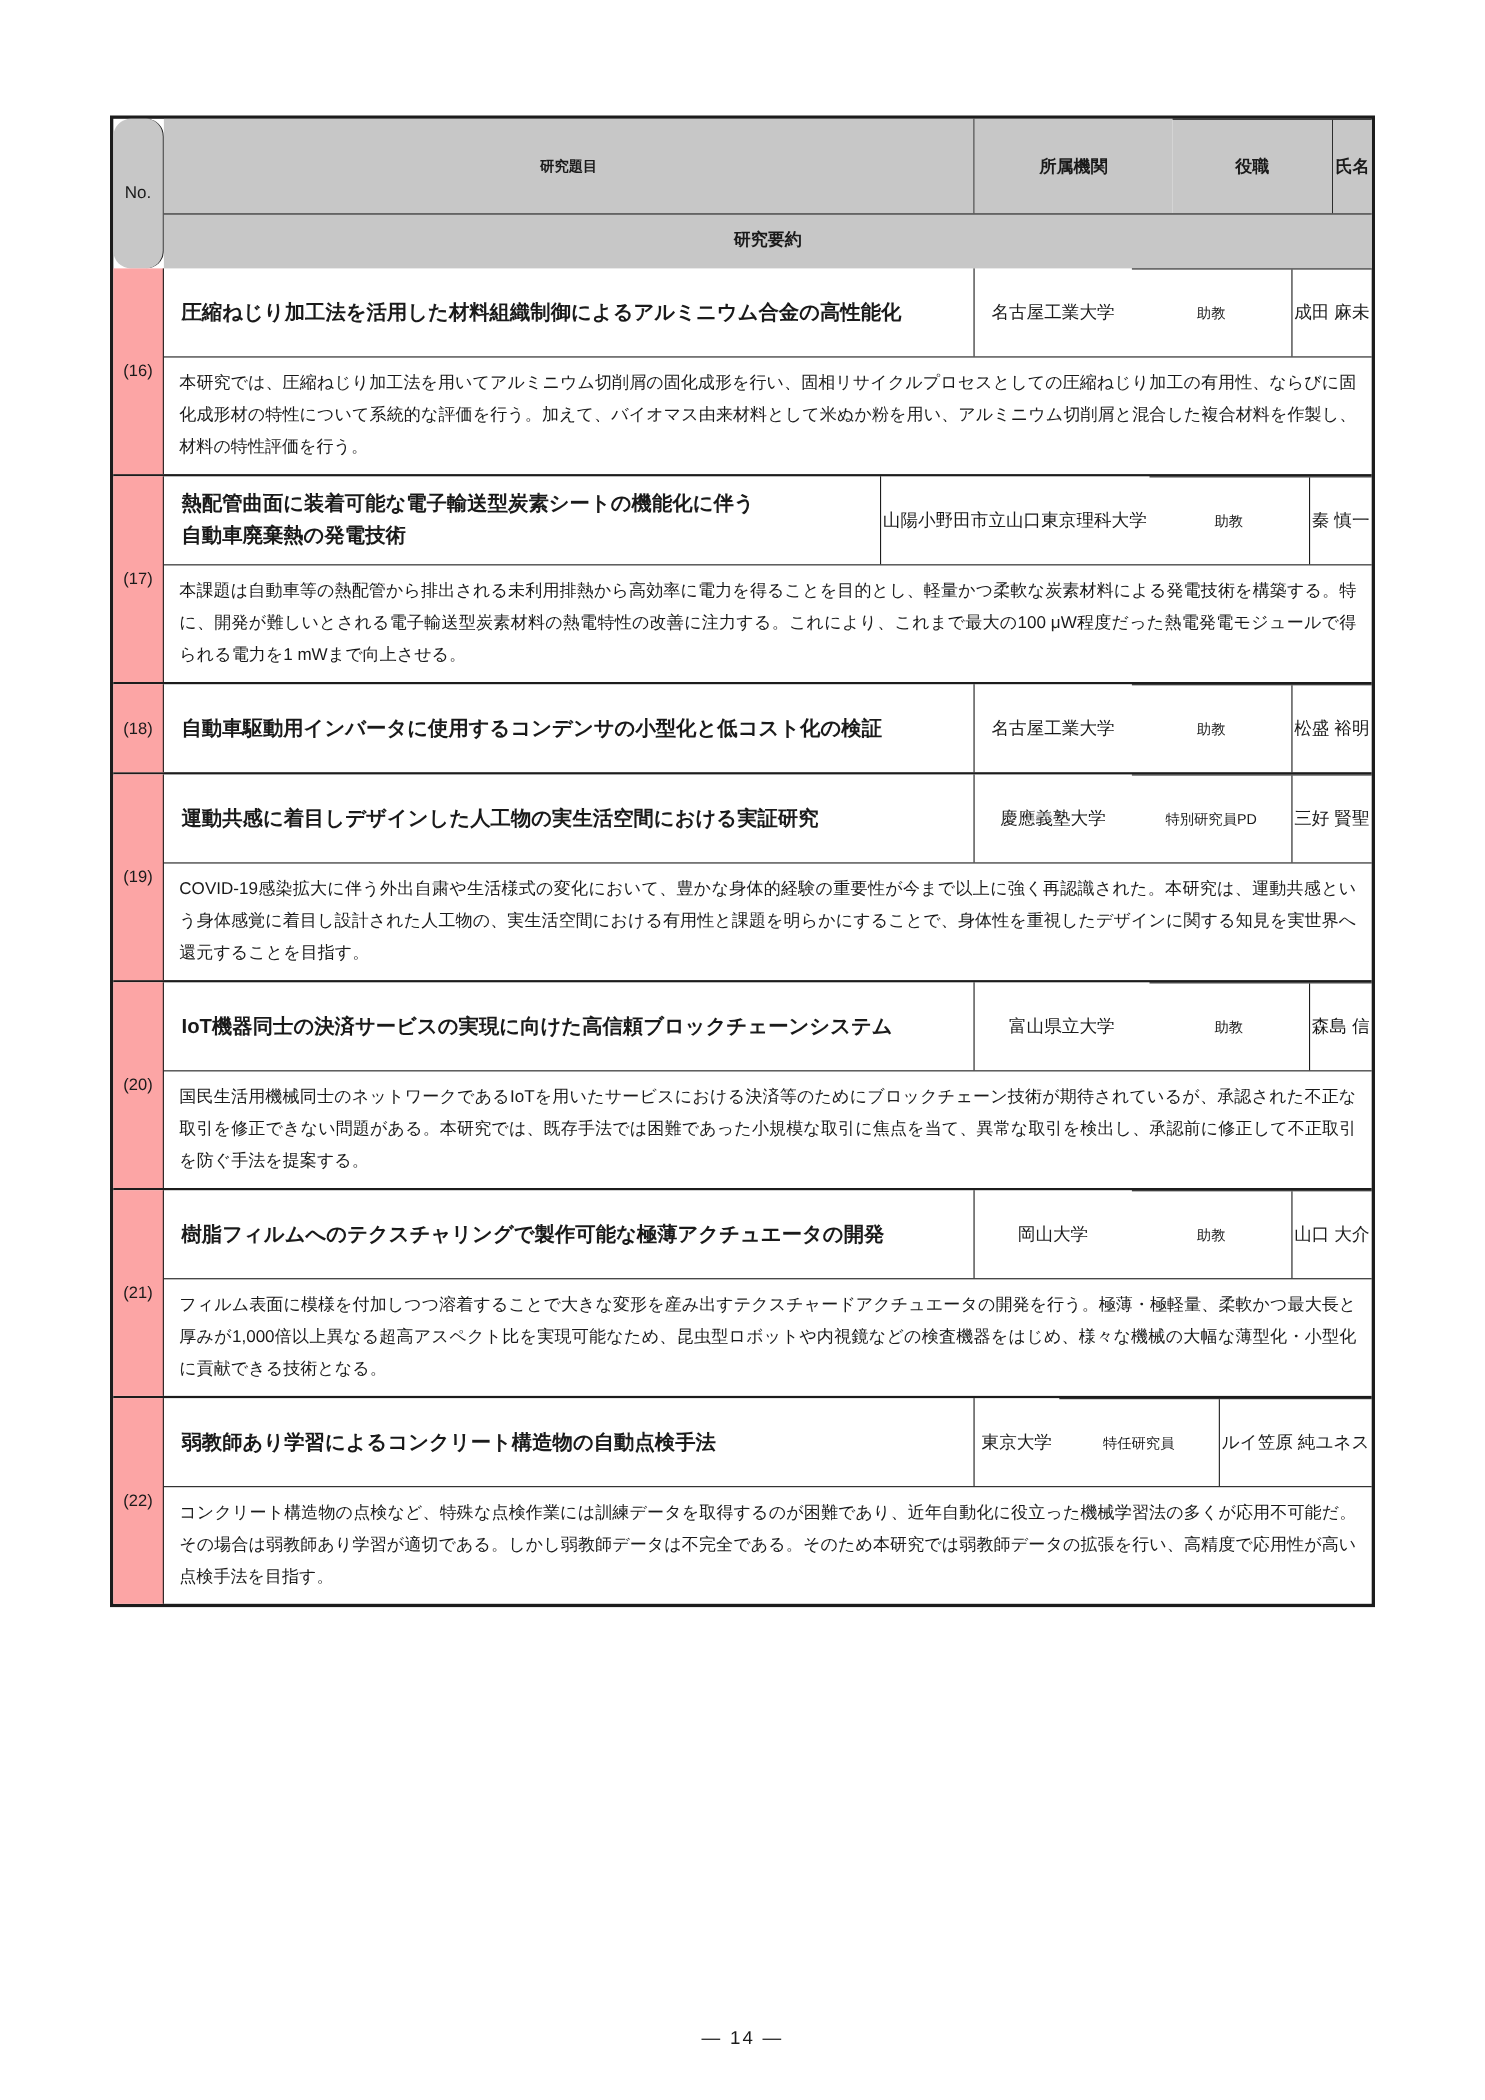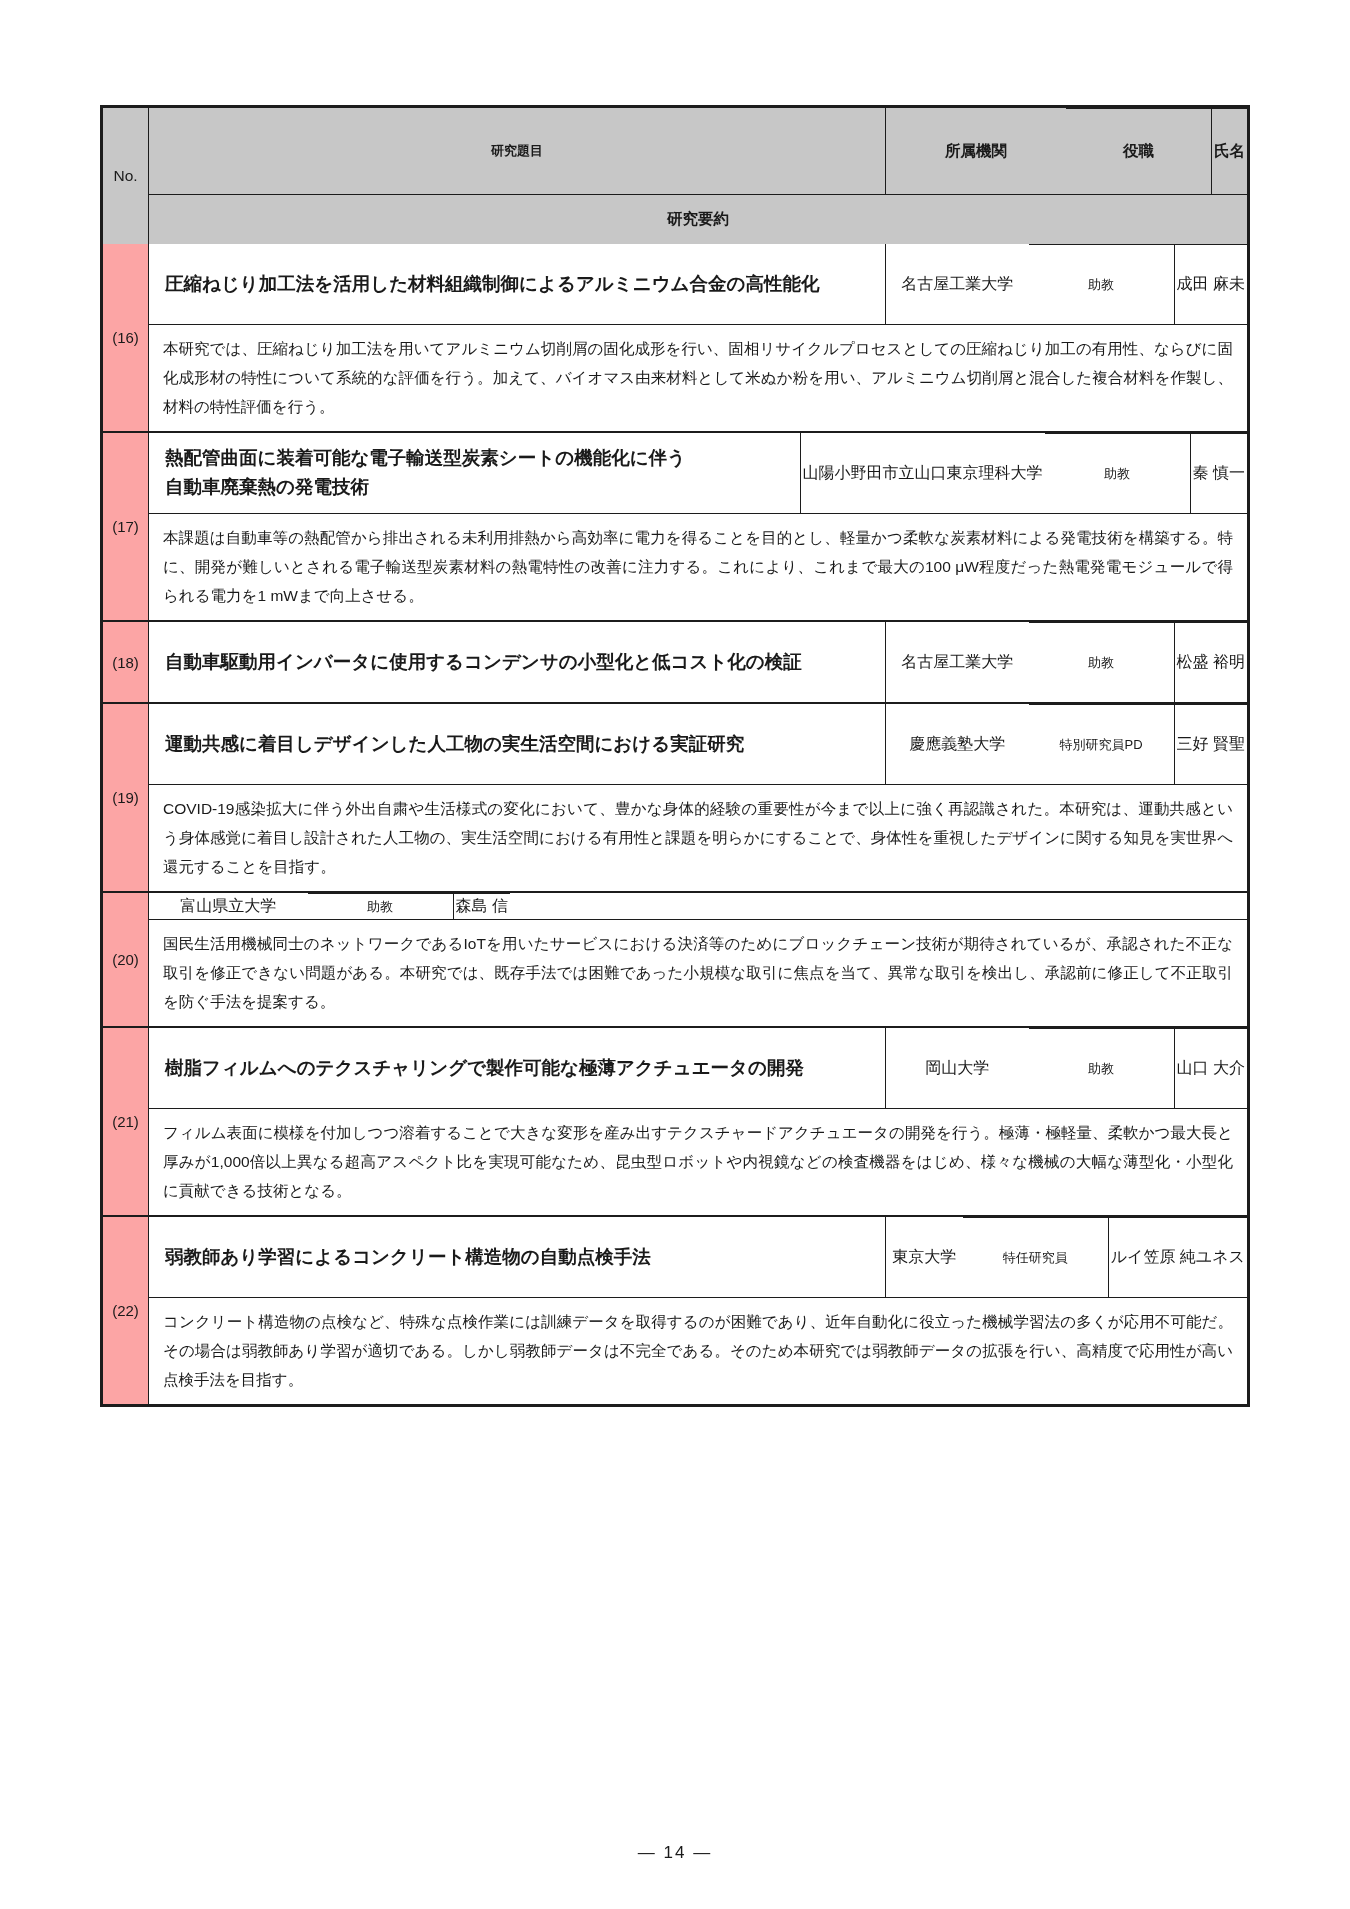--- a/index.html
+++ b/index.html
@@ -106,21 +106,21 @@
   }
   .header-group .summary-cell {
     min-height: 50px;
     display: flex;
     align-items: center;
     justify-content: center;
     font-size: 15.5px;
     padding: 0;
     line-height: 1.2;
   }
-  .header-group .no-cell { font-weight: normal; font-size: 15.5px; }
+  .header-group .no-cell { font-weight: normal; font-size: 15.5px; border-radius: 16px; }
 
   
   .data-row .no-cell { background: #fca5a5; }
 
   .page-footer {
     position: absolute;
     top: 1843px;
     left: 0;
     width: 100%;
     text-align: center;
@@ -216,20 +216,21 @@
         </div>
       </div>
       <div class="summary-cell">COVID-19感染拡大に伴う外出自粛や生活様式の変化において、豊かな身体的経験の重要性が今まで以上に強く再認識された。本研究は、運動共感という身体感覚に着目し設計された人工物の、実生活空間における有用性と課題を明らかにすることで、身体性を重視したデザインに関する知見を実世界へ還元することを目指す。</div>
     </div>
   </div>
 
   <div class="row-group data-row">
     <div class="no-cell">(20)</div>
     <div class="row-right">
       <div class="row-top">
+        <div class="title-cell">IoT機器同士の決済サービスの実現に向けた高信頼ブロックチェーンシステム</div>
         <div class="inst-cell">
           <div class="inst-name">富山県立大学</div>
           <div class="inst-bottom">
             <div class="pos-cell">助教</div>
             <div class="name-cell">森島 信</div>
           </div>
         </div>
       </div>
       <div class="summary-cell">国民生活用機械同士のネットワークであるIoTを用いたサービスにおける決済等のためにブロックチェーン技術が期待されているが、承認された不正な取引を修正できない問題がある。本研究では、既存手法では困難であった小規模な取引に焦点を当て、異常な取引を検出し、承認前に修正して不正取引を防ぐ手法を提案する。</div>
     </div>

